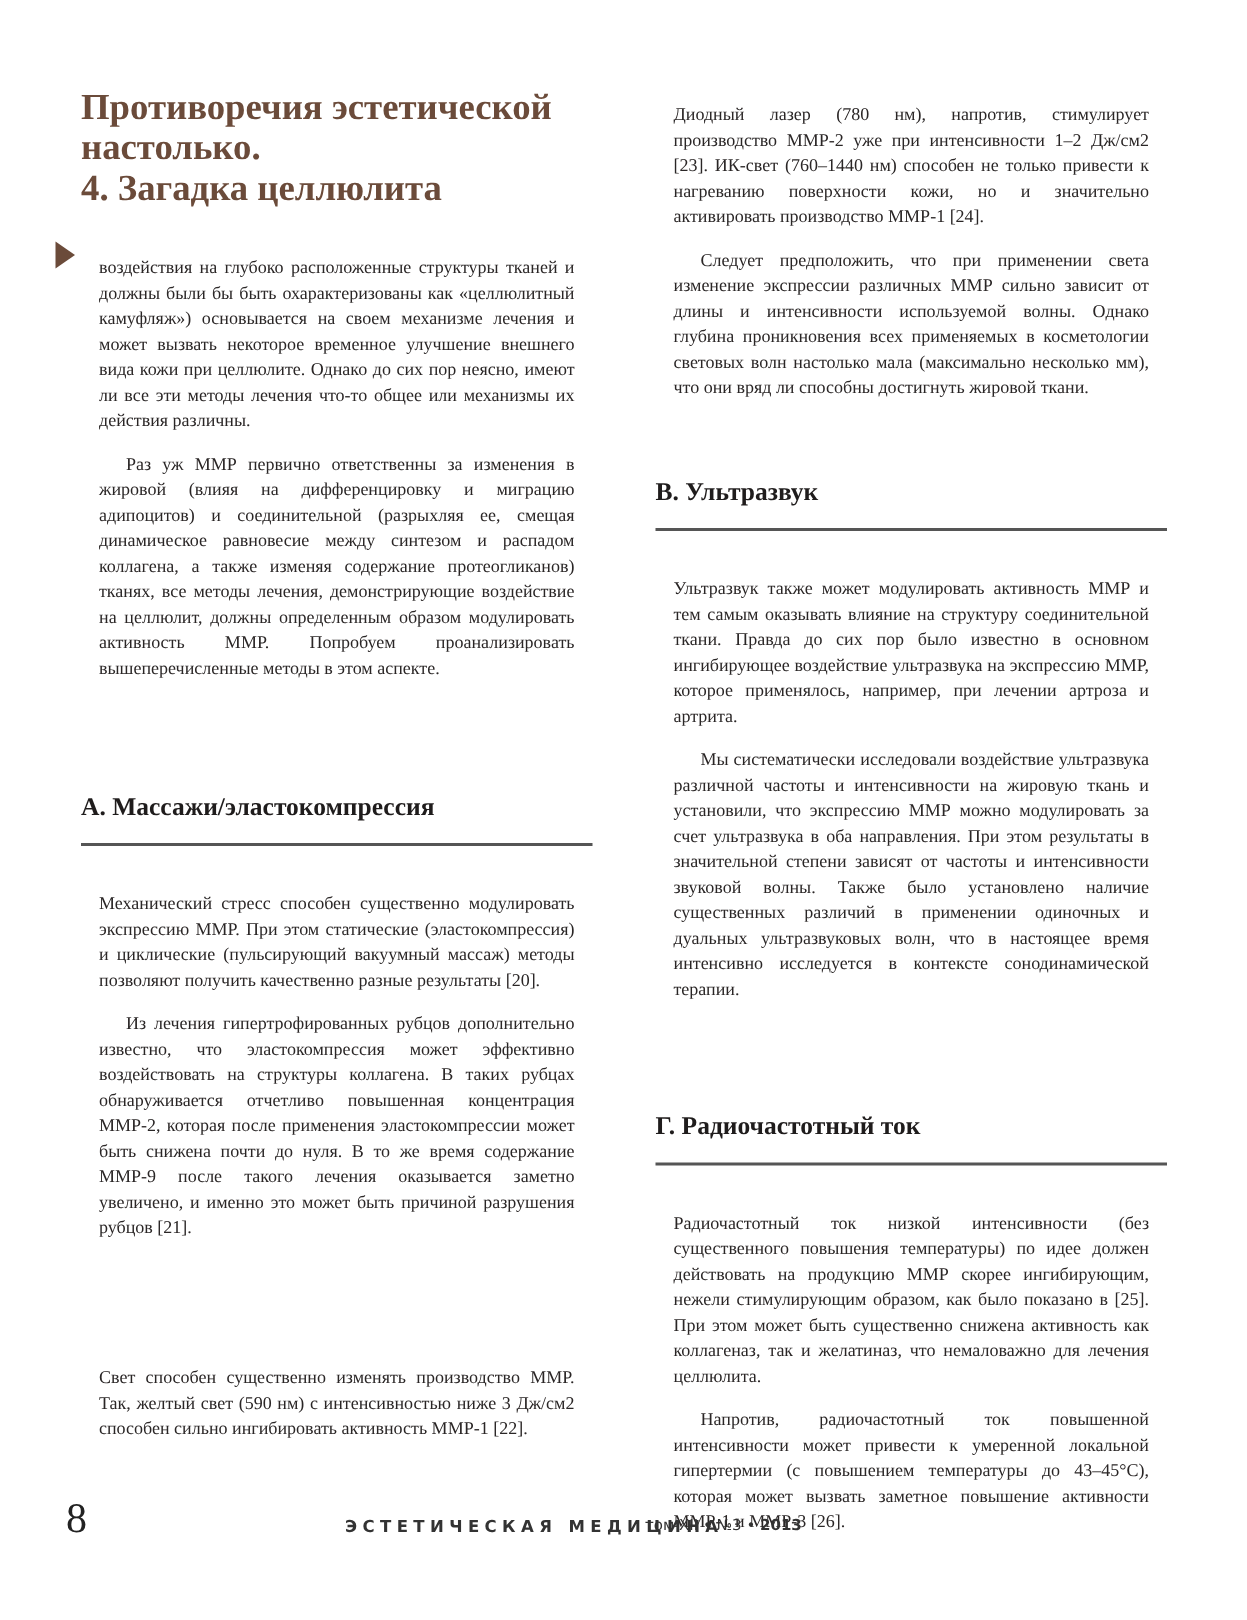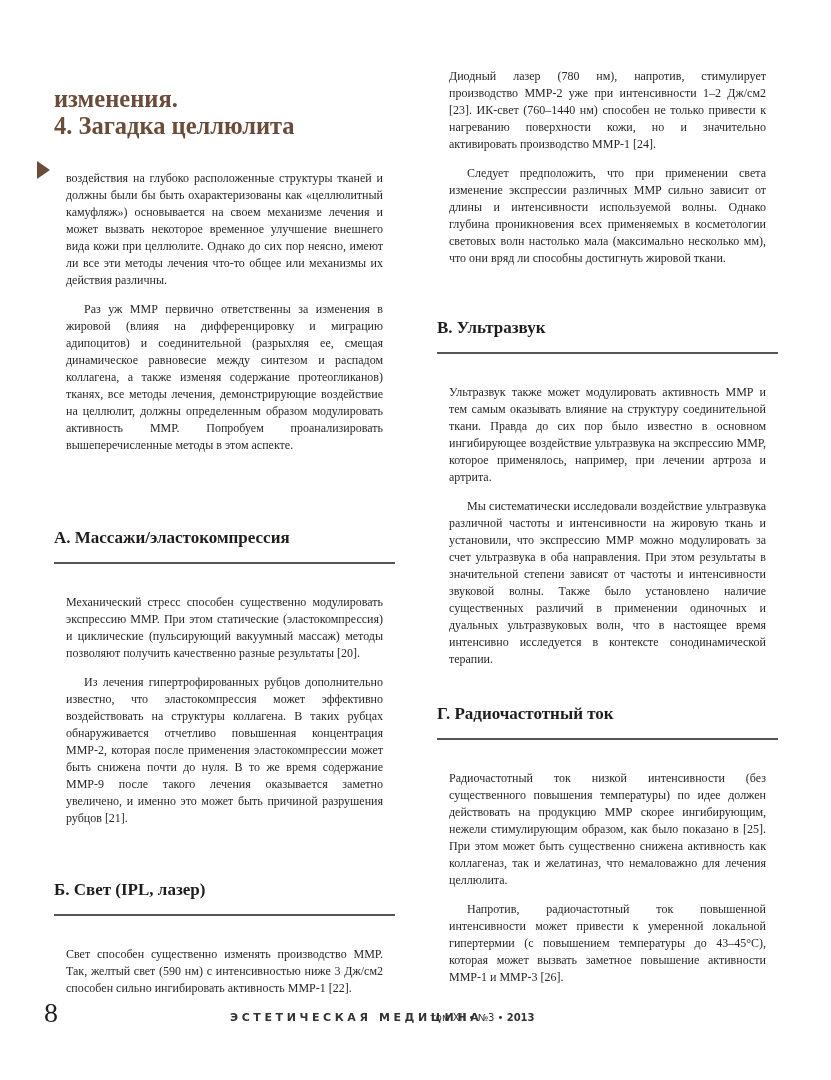--- a/index.html
+++ b/index.html
@@ -29,58 +29,57 @@
     .footer-journal { position: absolute; left: 186px; top: 1011px; font-size: 11px;
       letter-spacing: 3.6px; font-weight: bold; font-family: "DejaVu Sans", sans-serif; color: #333; margin-left: 44px; }
     .footer-issue { position: absolute; left: 430px; top: 1012px; font-size: 10px;
       font-family: "DejaVu Sans", sans-serif; color: #333; }
     .footer-issue b { font-weight: bold; }
   </style>
 </head>
 <body>
 
 <h1 class="article-title">
-  <br>
-  <span>изменения.</span><br>
+  <span>Противоречия эстетической</span><br>
+  <span>настолько.</span><br>
   <span>4. Загадка целлюлита</span>
 </h1>
 
 <div class="arrow-icon"></div>
 
 <div class="block col-left" style="top:158px;">
   <p class="para">воздействия на глубоко расположенные структуры тканей и должны были бы быть охарактеризованы как «целлюлитный камуфляж») основывается на своем механизме лечения и может вызвать некоторое временное улучшение внешнего вида кожи при целлюлите. Однако до сих пор неясно, имеют ли все эти методы лечения что-то общее или механизмы их действия различны.</p>
   <p class="para indent">Раз уж ММР первично ответственны за изменения в жировой (влияя на дифференцировку и миграцию адипоцитов) и соединительной (разрыхляя ее, смещая динамическое равновесие между синтезом и распадом коллагена, а также изменяя содержание протеогликанов) тканях, все методы лечения, демонстрирующие воздействие на целлюлит, должны определенным образом модулировать активность ММР. Попробуем проанализировать вышеперечисленные методы в этом аспекте.</p>
 </div>
 
 <div class="block col-left" style="top:528px;">
   <h2 class="section-head">А. Массажи/эластокомпрессия</h2>
   <div style="height:18px;"></div>
   <p class="para">Механический стресс способен существенно модулировать экспрессию ММР. При этом статические (эластокомпрессия) и циклические (пульсирующий вакуумный массаж) методы позволяют получить качественно разные результаты [20].</p>
   <p class="para indent">Из лечения гипертрофированных рубцов дополнительно известно, что эластокомпрессия может эффективно воздействовать на структуры коллагена. В таких рубцах обнаруживается отчетливо повышенная концентрация ММР-2, которая после применения эластокомпрессии может быть снижена почти до нуля. В то же время содержание ММР-9 после такого лечения оказывается заметно увеличено, и именно это может быть причиной разрушения рубцов [21].</p>
 </div>
 
 <div class="block col-left" style="top:880px;">
-  <h2 class="section-head">Б. Свет (IPL, лазер)</h2>
   <div style="height:18px;"></div>
   <p class="para">Свет способен существенно изменять производство ММР. Так, желтый свет (590 нм) с интенсивностью ниже 3 Дж/см2 способен сильно ингибировать активность ММР-1 [22].</p>
 </div>
 
 <div class="block col-right" style="top:56px;">
   <p class="para">Диодный лазер (780 нм), напротив, стимулирует производство ММР-2 уже при интенсивности 1–2 Дж/см2 [23]. ИК-свет (760–1440 нм) способен не только привести к нагреванию поверхности кожи, но и значительно активировать производство ММР-1 [24].</p>
   <p class="para indent">Следует предположить, что при применении света изменение экспрессии различных ММР сильно зависит от длины и интенсивности используемой волны. Однако глубина проникновения всех применяемых в косметологии световых волн настолько мала (максимально несколько мм), что они вряд ли способны достигнуть жировой ткани.</p>
 </div>
 
 <div class="block col-right" style="top:318px;">
   <h2 class="section-head">В. Ультразвук</h2>
   <div style="height:18px;"></div>
   <p class="para">Ультразвук также может модулировать активность ММР и тем самым оказывать влияние на структуру соединительной ткани. Правда до сих пор было известно в основном ингибирующее воздействие ультразвука на экспрессию ММР, которое применялось, например, при лечении артроза и артрита.</p>
   <p class="para indent">Мы систематически исследовали воздействие ультразвука различной частоты и интенсивности на жировую ткань и установили, что экспрессию ММР можно модулировать за счет ультразвука в оба направления. При этом результаты в значительной степени зависят от частоты и интенсивности звуковой волны. Также было установлено наличие существенных различий в применении одиночных и дуальных ультразвуковых волн, что в настоящее время интенсивно исследуется в контексте сонодинамической терапии.</p>
 </div>
 
-<div class="block col-right" style="top:704px;">
+<div class="block col-right" style="top:741px;">
   <h2 class="section-head">Г. Радиочастотный ток</h2>
   <div style="height:18px;"></div>
   <p class="para">Радиочастотный ток низкой интенсивности (без существенного повышения температуры) по идее должен действовать на продукцию ММР скорее ингибирующим, нежели стимулирующим образом, как было показано в [25]. При этом может быть существенно снижена активность как коллагеназ, так и желатиназ, что немаловажно для лечения целлюлита.</p>
   <p class="para indent">Напротив, радиочастотный ток повышенной интенсивности может привести к умеренной локальной гипертермии (с повышением температуры до 43–45°С), которая может вызвать заметное повышение активности ММР-1 и ММР-3 [26].</p>
 </div>
 
 <div class="footer-page">8</div>
 <div class="footer-journal">ЭСТЕТИЧЕСКАЯ МЕДИЦИНА</div>
 <div class="footer-issue">
   <span>том XII • №3 • </span><b>2013</b>

